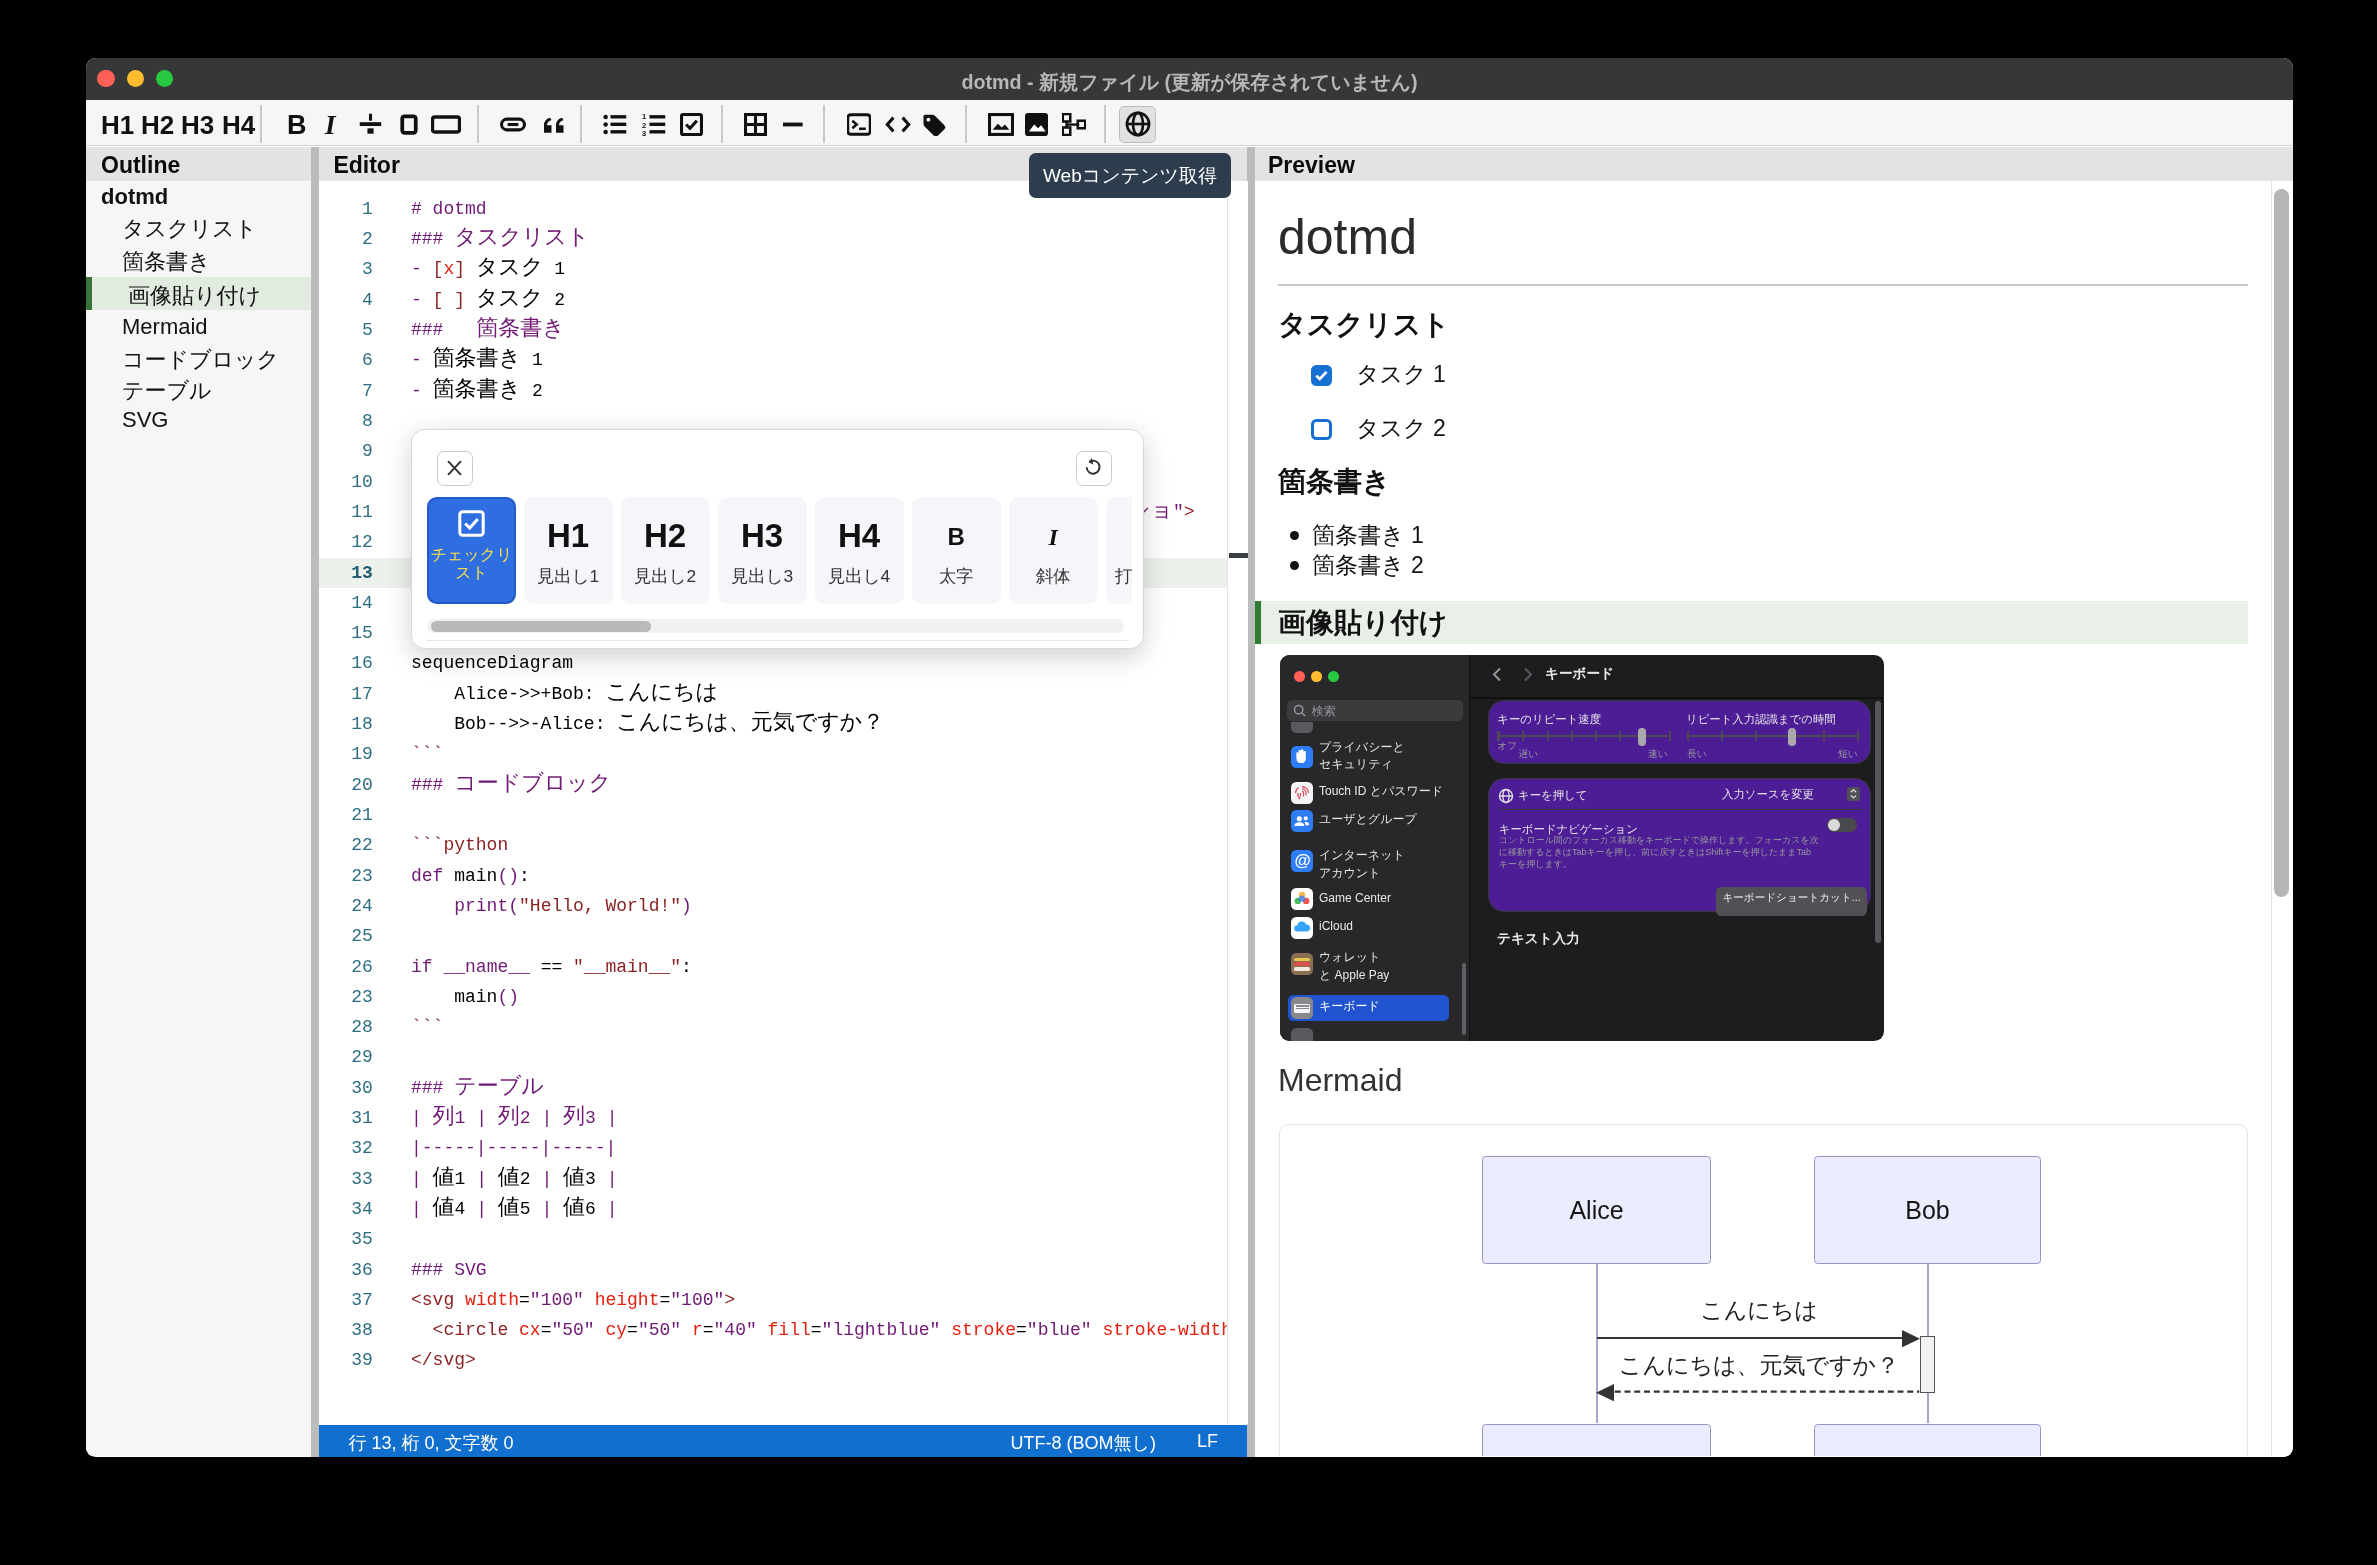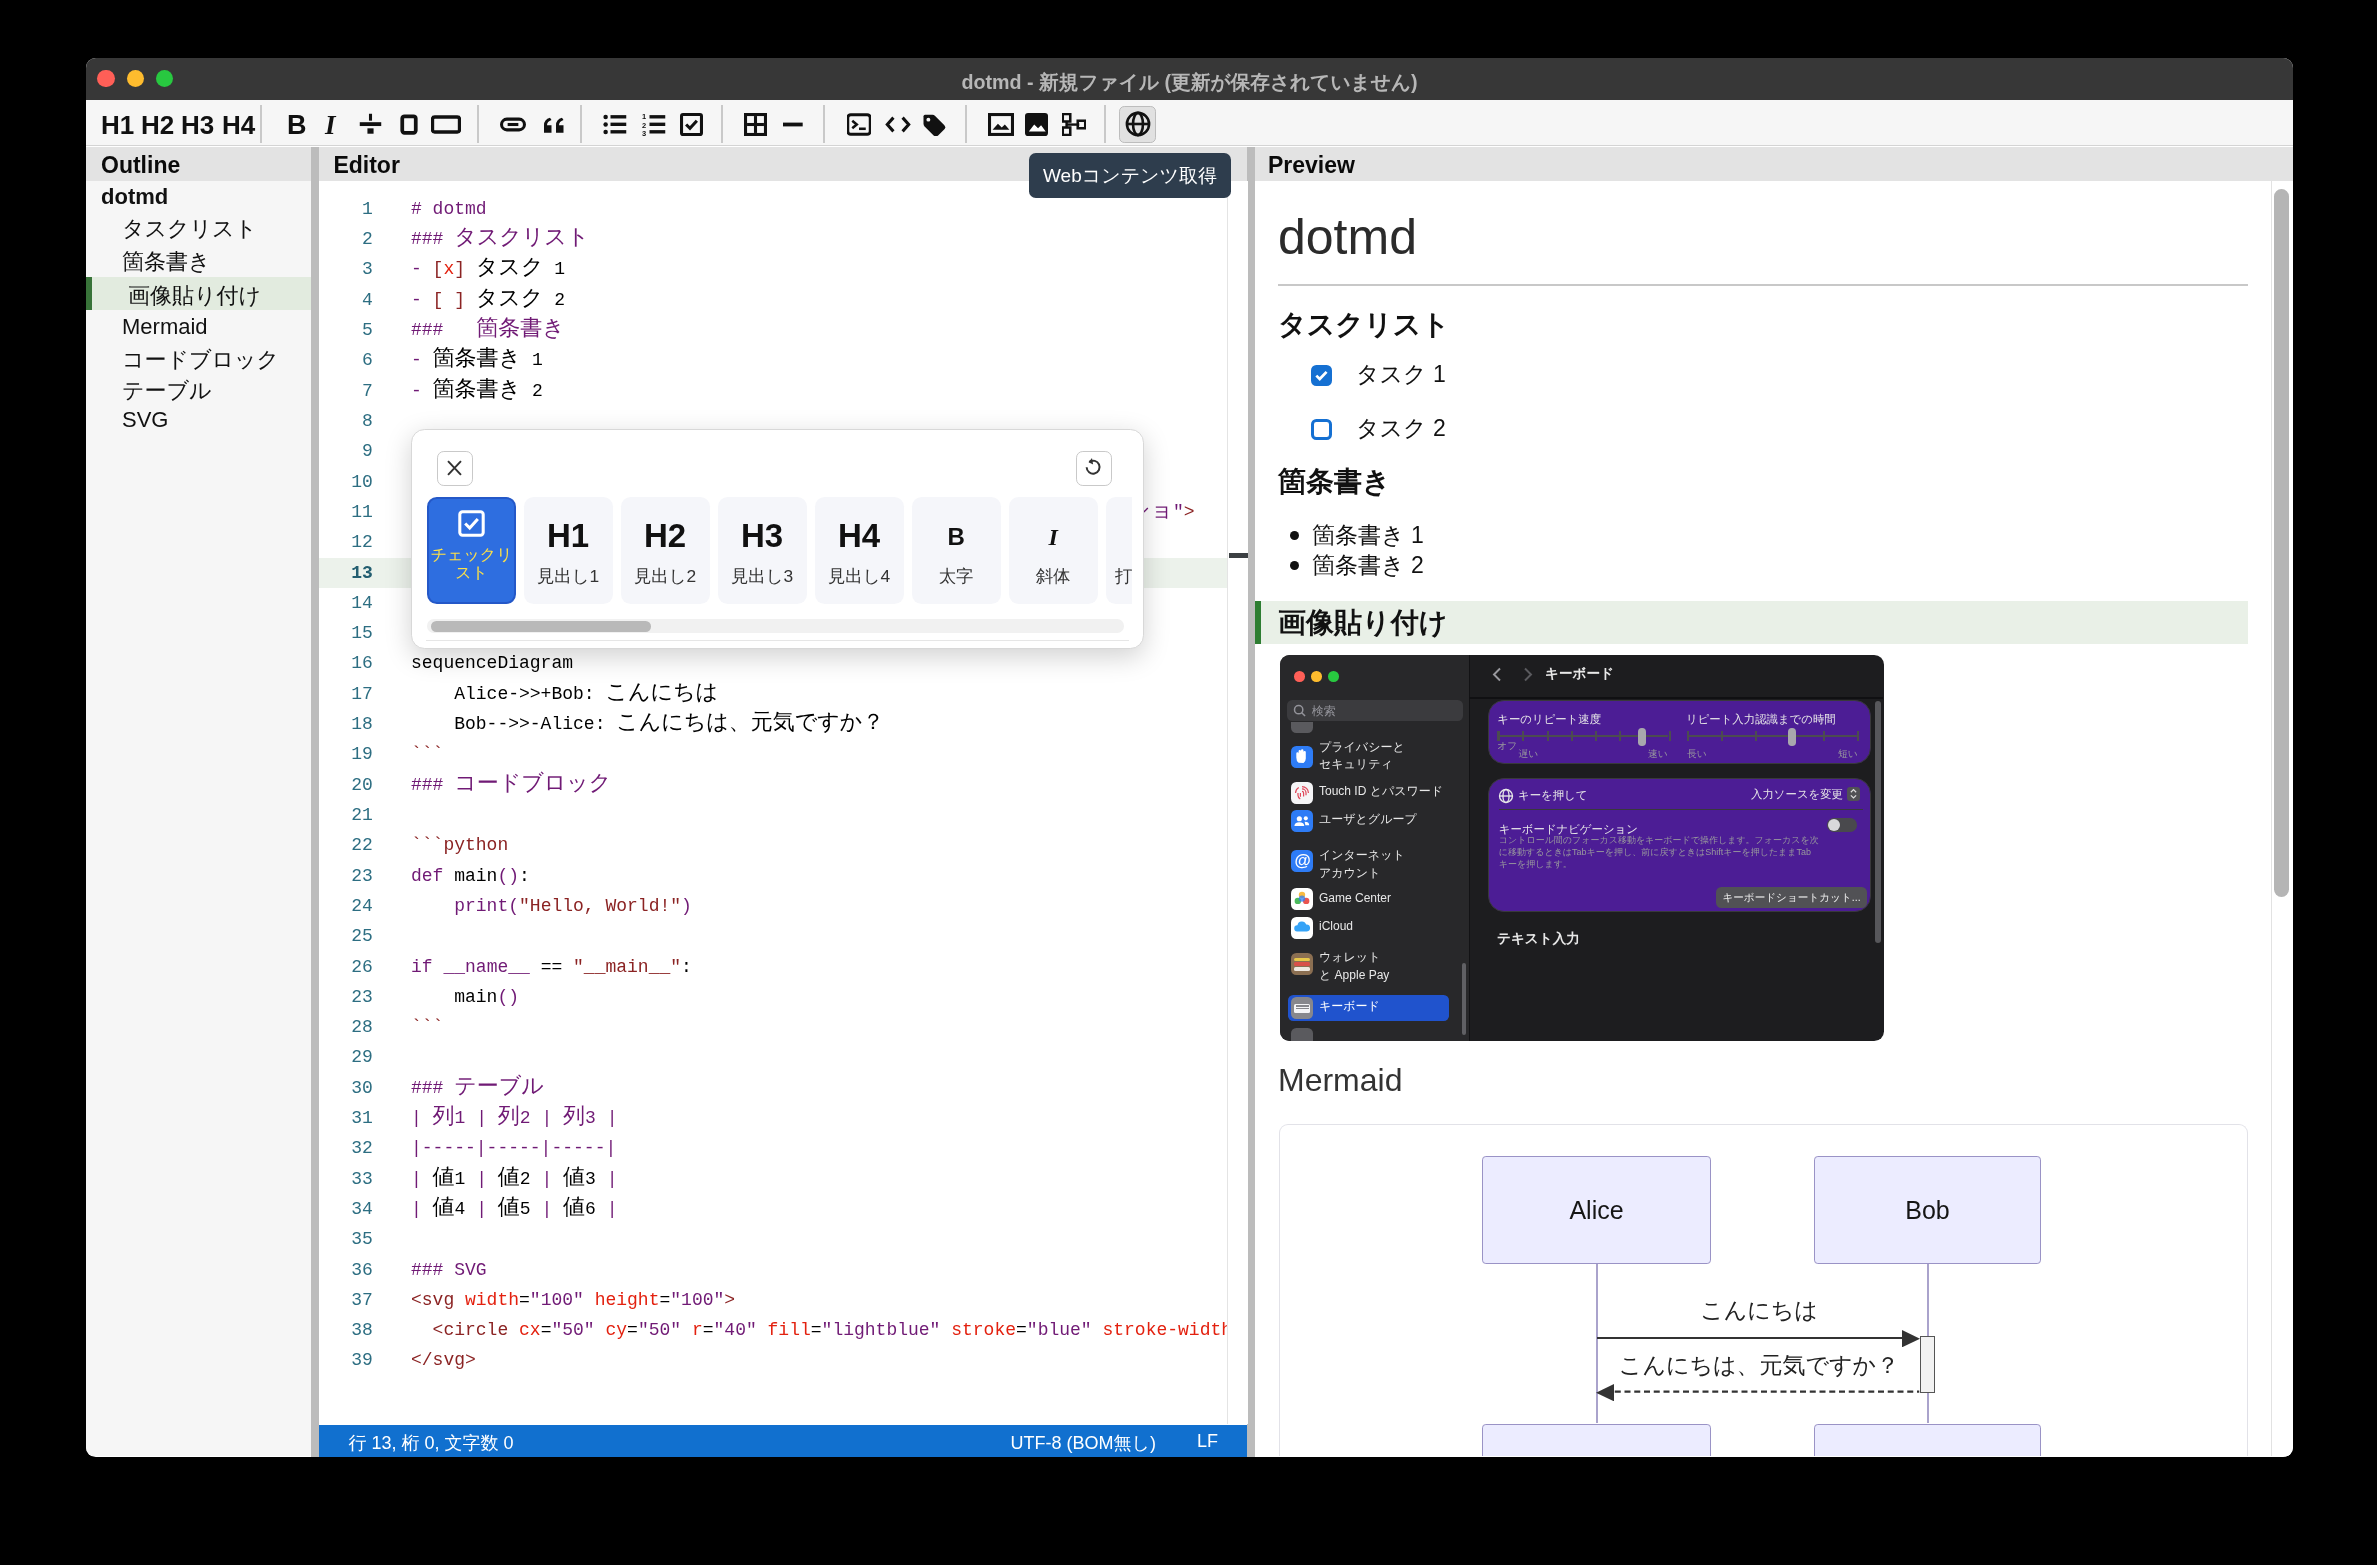--- a/index.html
+++ b/index.html
@@ -402,33 +402,33 @@
         <div class="a" style="left:149px;top:26.5px;width:8.3px;height:18px;background:#a8a8ad;border-radius:3.8px"></div>
         <div class="a" style="left:299px;top:26.5px;width:8.3px;height:18px;background:#a8a8ad;border-radius:3.8px"></div>
       </div>
       <div class="panel" style="top:123px;height:134px">
         <svg class="a" style="left:9px;top:9px" width="16" height="16" viewBox="0 0 21 21">
             <circle cx="10.5" cy="10.5" r="8.5" fill="none" stroke="#e8e8e8" stroke-width="1.8"></circle>
             <ellipse cx="10.5" cy="10.5" rx="4" ry="8.5" fill="none" stroke="#e8e8e8" stroke-width="1.8"></ellipse>
             <path d="M2 10.5 h17" stroke="#e8e8e8" stroke-width="1.8"></path>
           </svg>
         <div class="lbl" style="left:29px;top:9px;font-size:11.4px">キーを押して</div>
-        <div class="lbl" style="left:233px;top:8.3px;width:121px;text-align:right;font-size:11.4px">入力ソースを変更</div>
+        <div class="lbl" style="left:233px;top:8.3px;width:121px;font-size:11.4px">入力ソースを変更</div>
         <div class="a" style="left:358px;top:8.3px;width:13px;height:13.6px;background:#515155;border-radius:3px"><svg width="13" height="13.6" viewBox="0 0 17 18">
               <path d="M5 7 L8.5 3.5 L12 7 M5 11 L8.5 14.5 L12 11" fill="none" stroke="#ddd" stroke-width="1.6"></path>
             </svg></div>
         <div class="sep" style="left:9.8px;top:30px;width:364px"></div>
         <div class="lbl" style="left:9.8px;top:43px;font-size:11.4px">キーボードナビゲーション</div>
         <div class="a" style="left:338px;top:39px;width:29.5px;height:13.6px;background:#49494d;border-radius:6.8px">
             <div style="position:absolute;left:0.8px;top:0.8px;width:12px;height:12px;border-radius:50%;background:#d9d9db"></div>
           </div>
         <div class="lbl dim" style="left:9.8px;top:55px;font-size:9px;line-height:12px">コントロール間のフォーカス移動をキーボードで操作します。フォーカスを次</div>
         <div class="lbl dim" style="left:9.8px;top:67px;font-size:9px;line-height:12px">に移動するときはTabキーを押し、前に戻すときはShiftキーを押したままTab</div>
         <div class="lbl dim" style="left:9.8px;top:79px;font-size:9px;line-height:12px">キーを押します。</div>
-        <div class="pbt" style="left:227px;top:108px;width:151px;height:21px;line-height:21px">キーボードショートカット...</div>
+        <div class="pbt" style="left:227px;top:108px;width:151px;height:29px;line-height:21px">キーボードショートカット...</div>
       </div>
       <div class="lbl" style="left:217px;top:276px;font-weight:700;font-size:13.6px">テキスト入力</div>
       <div class="a" style="left:595px;top:46px;width:6px;height:242px;background:#57575b;border-radius:3px"></div>
     </div>
   </div>
   <div class="a" id="pop">
     <div class="pbtn" style="left:25px;top:21px"><svg width="33" height="32" viewBox="0 0 43 42">
           <path d="M13 12 L30 30 M30 12 L13 30" stroke="#333" stroke-width="2.6" fill="none"></path>
         </svg></div>
     <div class="pbtn" style="left:664px;top:21px"><svg width="33" height="32" viewBox="0 0 43 42">

